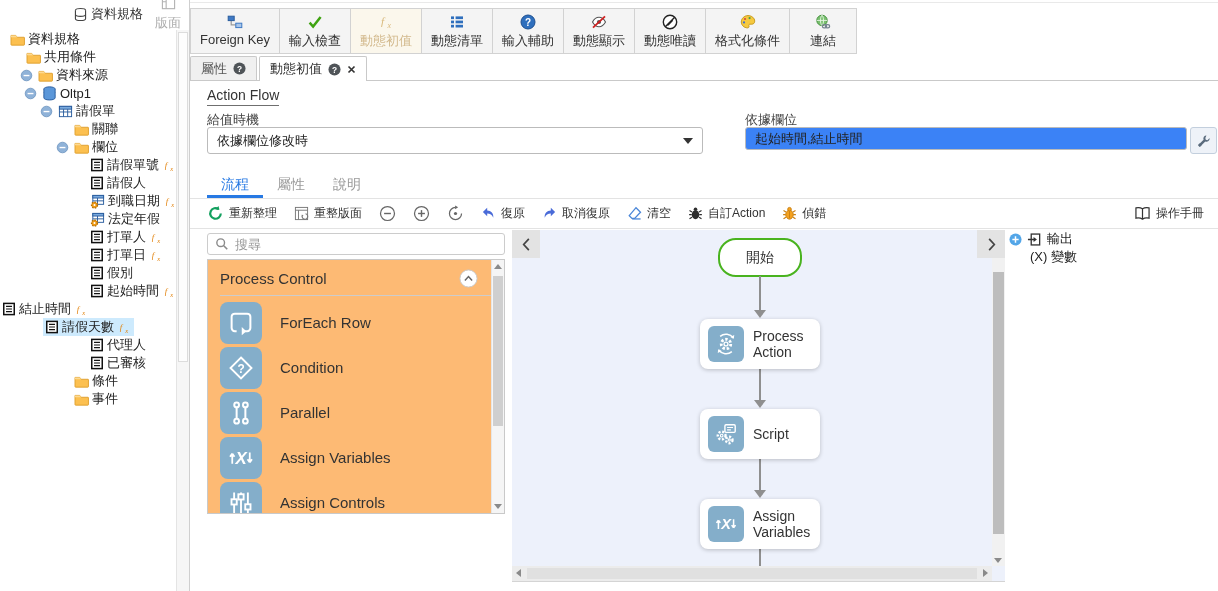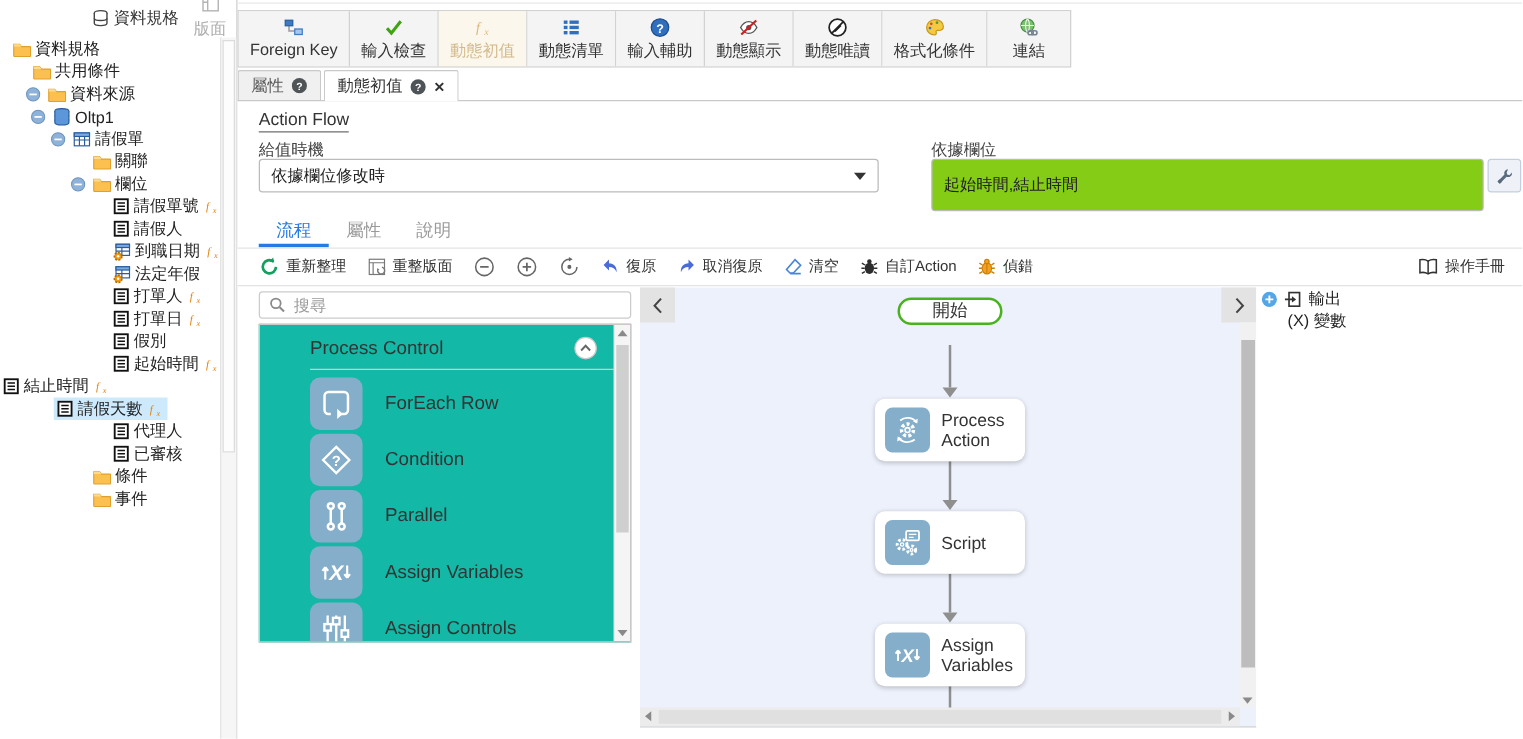--- a/index.html
+++ b/index.html
@@ -43,39 +43,39 @@
   #doc-tabs { position:absolute; left:0; top:56px; display:flex; align-items:flex-end; z-index:3; }
   .dtab { height:24px; display:flex; align-items:center; gap:6px; padding:0 10px; border:1px solid #c9c9c9; border-bottom:none; background:#f0f0f0; color:#555; margin-right:2px; border-radius:2px 2px 0 0; cursor:pointer; }
   .dtab.active { background:#fff; color:#333; height:25px; margin-bottom:-1px; }
 
   #content { position:absolute; left:0; top:80px; right:0; bottom:0; border-top:1px solid #c9c9c9; background:#fff; }
 
   .af-title { position:absolute; left:17px; top:6px; font-size:14px; color:#333; border-bottom:1px solid #6f6f6f; padding-bottom:2px; }
   .fld-label { position:absolute; top:30px; font-size:13px; color:#444; }
   .dropdown { position:absolute; left:17px; top:46px; width:496px; height:27px; border:1px solid #bbb; border-radius:3px; background:#fff; display:flex; align-items:center; padding:0 9px; cursor:pointer; }
   .dropdown .dd-val { flex:1; font-size:13px; color:#222; }
-  .textfield { position:absolute; left:555px; top:46px; width:442px; height:42px; border:1px solid #bbb; border-radius:3px; background:#84cc16; font-size:13px; color:#222; padding:0 9px; font-family:"Liberation Sans","DejaVu Sans",sans-serif; }
+  .textfield { position:absolute; left:555px; top:46px; width:442px; height:23px; border:1px solid #bbb; border-radius:3px; background:#3b82f6; font-size:13px; color:#222; padding:0 9px; font-family:"Liberation Sans","DejaVu Sans",sans-serif; }
   .wrench-btn { position:absolute; left:1000px; top:46px; width:27px; height:27px; border:1px solid #c3cfdd; border-radius:3px; background:#eef2f8; display:flex; align-items:center; justify-content:center; cursor:pointer; }
 
   
   #flow-tabs { position:absolute; left:17px; top:91px; display:flex; }
   .ftab { padding:0 14px; height:26px; line-height:24px; font-size:14px; color:#9a9a9a; cursor:pointer; }
   .ftab.active { color:#2779e3; border-bottom:3px solid #2779e3; }
 
   
   #flow-toolbar { position:absolute; left:0; top:117px; right:0; height:31px; border-top:1px solid #e3e3e3; border-bottom:1px solid #e3e3e3; display:flex; align-items:center; padding-left:17px; gap:17px; background:#fff; }
   .ft-item { display:flex; align-items:center; gap:5px; font-size:12px; color:#333; cursor:pointer; white-space:nowrap; }
   .ft-manual { margin-left:auto; margin-right:14px;justify-content:flex-end; }
 
   
   #toolbox { position:absolute; left:17px; top:152px; width:298px; }
   .searchbox { height:22px; border:1px solid #ccc; border-radius:3px; display:flex; align-items:center; gap:6px; padding:0 7px; background:#fff; }
   .searchbox input { border:none; outline:none; flex:1; font-size:13px; color:#333; font-family:"Liberation Sans","DejaVu Sans",sans-serif; }
   .searchbox input::placeholder { color:#9a9a9a; }
-  #toolbox-panel { position:absolute; left:0; top:26px; width:298px; height:255px; border:1px solid #c9c9c9; background:#14b8a6; overflow:hidden;padding-left:28px; }
+  #toolbox-panel { position:absolute; left:0; top:26px; width:298px; height:255px; border:1px solid #c9c9c9; background:#fdba74; overflow:hidden; }
   .tbx-head { display:flex; align-items:center; justify-content:space-between; padding:9px 26px 7px 12px; }
   .tbx-title { font-size:15px; color:#333; }
   .tbx-divider { border-bottom:1px solid #ccc; margin:0 13px 4px 12px; }
   .tbx-item { display:flex; align-items:center; gap:18px; padding:3px 12px; height:45px; cursor:grab; }
   .icon-tile { width:42px; height:42px; flex:0 0 42px; border-radius:8px; background:#84aeca; display:flex; align-items:center; justify-content:center; }
   .icon-tile svg { width:30px; height:30px; }
   .tbx-item .lbl { font-size:15px; color:#333; }
   #tbx-scroll { position:absolute; right:0; top:0; width:13px; bottom:0; background:#f5f5f5; border-left:1px solid #e6e6e6; }
   #tbx-scroll .thumb { position:absolute; left:1px; right:1px; top:16px; height:150px; background:#cfcfcf; }
 
@@ -83,21 +83,21 @@
   .arr { width:0; height:0; position:absolute; }
   .arr-up   { border-left:4px solid transparent; border-right:4px solid transparent; border-bottom:5px solid #8a8a8a; }
   .arr-down { border-left:4px solid transparent; border-right:4px solid transparent; border-top:5px solid #8a8a8a; }
   .arr-left { border-top:4px solid transparent; border-bottom:4px solid transparent; border-right:5px solid #8a8a8a; }
   .arr-right{ border-top:4px solid transparent; border-bottom:4px solid transparent; border-left:5px solid #8a8a8a; }
 
   
   #canvas { position:absolute; left:322px; top:149px; width:493px; height:352px; background:#edf1fb; border-bottom:1px solid #d4d4d4; }
   .cv-collapse { position:absolute; top:0; width:28px; height:28px; background:#e3e3e3; display:flex; align-items:center; justify-content:center; cursor:pointer; }
   #cv-left { left:0; } #cv-right { right:0; }
-  .start-node { position:absolute; left:206px; top:8px; width:84px; height:22px; background:#fff; border:2px solid #49b31f; border-radius:18px; display:flex; align-items:center; justify-content:center; font-size:14px; color:#333; cursor:pointer; }
+  .start-node { position:absolute; left:206px; top:8px; width:84px; height:39px; background:#fff; border:2px solid #49b31f; border-radius:18px; display:flex; align-items:center; justify-content:center; font-size:14px; color:#333; cursor:pointer; }
   .connector { position:absolute; left:247px; width:2px; background:#8f8f8f; }
   .conn-head { position:absolute; left:242px; width:0; height:0; border-left:6px solid transparent; border-right:6px solid transparent; border-top:8px solid #8f8f8f; }
   .flow-node { position:absolute; left:188px; width:120px; min-height:50px; background:#fff; border-radius:8px; box-shadow:0 1px 4px rgba(0,0,0,.22); display:flex; align-items:center; gap:9px; padding:7px 8px; cursor:pointer; }
   .node-tile { width:36px; height:36px; flex:0 0 36px; border-radius:6px; background:#84aeca; display:flex; align-items:center; justify-content:center; }
   .node-tile svg { width:26px; height:26px; }
   .flow-node .lbl { font-size:14px; color:#333; line-height:1.15; }
   #cv-vscroll { position:absolute; right:0; top:28px; bottom:15px; width:13px; background:#f1f1f1; }
   #cv-vscroll .thumb { position:absolute; left:1px; right:1px; top:14px; height:262px; background:#bdbdbd; }
   #cv-hscroll { position:absolute; left:0; right:13px; bottom:0; height:15px; background:#ececec; }
   #cv-hscroll .thumb { position:absolute; left:15px; right:15px; top:2px; bottom:2px; background:#e0e0e0; }

